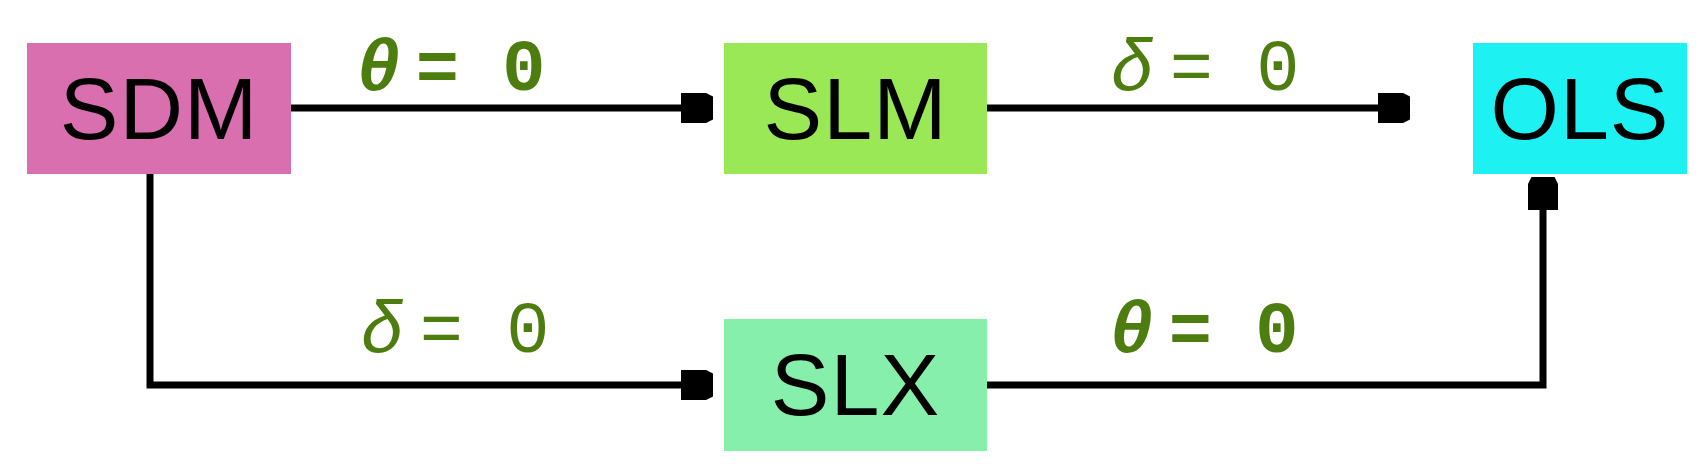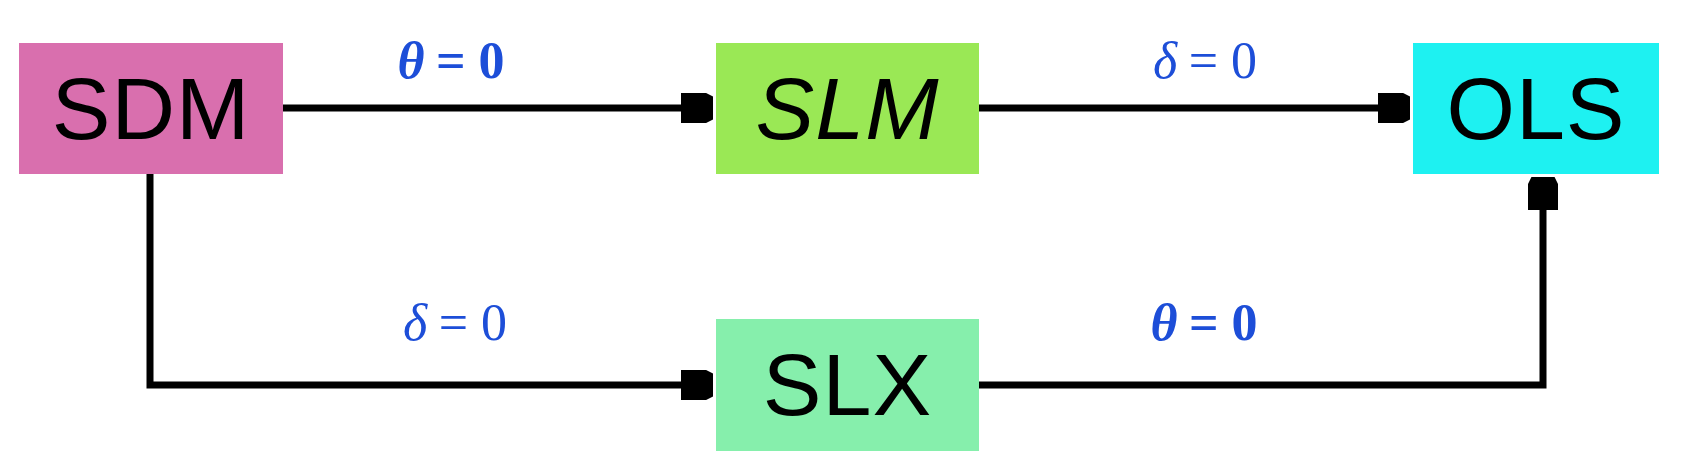--- a/index.html
+++ b/index.html
@@ -24,40 +24,41 @@
     stroke: #000000;
     stroke-width: 7;
     fill: none;
     stroke-linejoin: miter;
   }
   .node {
     position: absolute;
     display: flex;
     align-items: center;
     justify-content: center;
+    margin-left: 8px;
   }
   .node-label {
     font-size: 88px;
     line-height: 1;
     color: #000000;
     letter-spacing: 1px;
     user-select: none;
   }
   .node-sdm { left: 19px;   top: 43px;  width: 264px; height: 131px; }
   .node-slm { left: 716px;  top: 43px;  width: 263px; height: 131px; }
-  .node-ols { left: 1413px; top: 43px;  width: 246px; height: 131px; }
+  .node-ols { left: 1465px; top: 43px;  width: 214px; height: 131px; }
   .node-slx { left: 716px;  top: 319px; width: 263px; height: 132px; }
   .edge-label {
     position: absolute;
     transform: translateX(-50%);
-    font-family: Liberation Serif, serif;
-    font-size: 52px;
+    font-family: Liberation Mono, monospace;
+    font-size: 72px;
     line-height: 1;
     white-space: nowrap;
-    color: #1d4ed8;
+    color: #4d7c0f;
     user-select: none;
   }
   .edge-label .var { font-style: italic; }
   .edge-label .rhs { margin-left: 0.22em; font-style: normal; }
   .edge-label-0 { left: 451px;  top: 35px;  }
   .edge-label-1 { left: 1205px; top: 35px;  }
   .edge-label-2 { left: 455px;  top: 297px; }
   .edge-label-3 { left: 1204px; top: 297px; }
 </style>
 </head>
@@ -74,21 +75,21 @@
     <path d="M283,108 H712" marker-end="url(#arrowhead)"></path>
     <path d="M979,108 H1409" marker-end="url(#arrowhead)"></path>
     <path d="M150,174 V385 H712" marker-end="url(#arrowhead)"></path>
     <path d="M979,385 H1543 V178" marker-end="url(#arrowhead)"></path>
   </svg>
 
   <div class="node node-sdm" style="background: rgb(217, 111, 174);">
     <span class="node-label">SDM</span>
   </div>
 
-  <div class="node node-slm" style="background: rgb(154, 232, 85); font-style: italic;">
+  <div class="node node-slm" style="background: rgb(154, 232, 85);">
     <span class="node-label">SLM</span>
   </div>
 
   <div class="node node-ols" style="background: rgb(30, 241, 241);">
     <span class="node-label">OLS</span>
   </div>
 
   <div class="node node-slx" style="background: #86efac;">
     <span class="node-label">SLX</span>
   </div>

